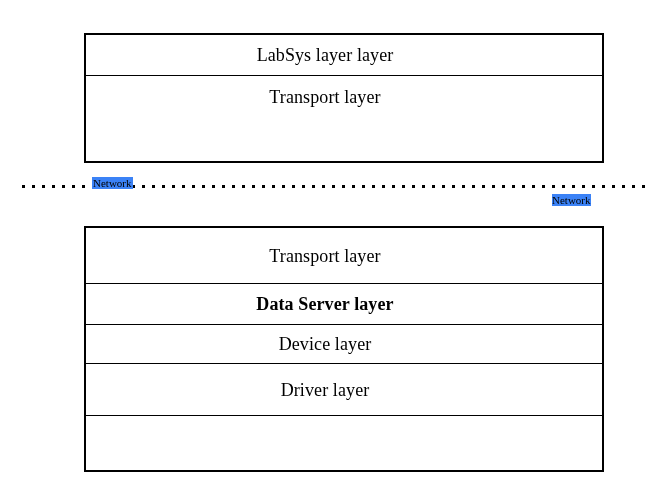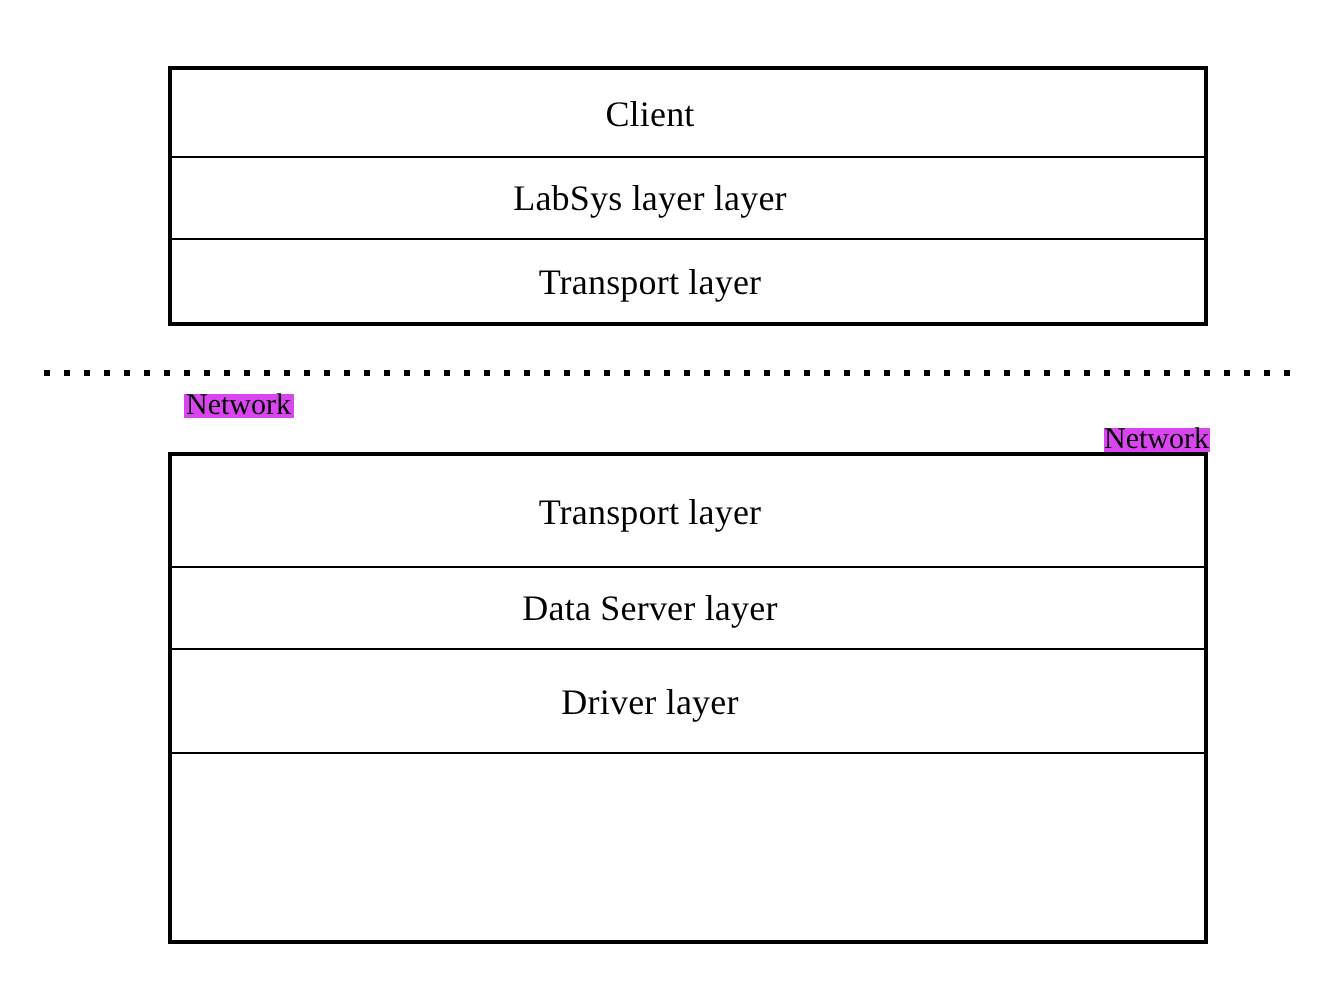--- a/index.html
+++ b/index.html
@@ -79,64 +79,63 @@
       repeating-linear-gradient(
         to right,
         #000000 0px,
         #000000 3px,
         rgba(255,255,255,0) 3px,
         rgba(255,255,255,0) 10px
       );
   }
   .network-label {
     position: absolute;
-    font-size: 15px;
+    font-size: 11px;
     line-height: 12px;
     white-space: nowrap;
-    background: #d946ef;
-    margin-top: 20px;
+    background: #3b82f6;
   }
   #network-label-left {
     left: 92px;
     top: 177px;
     padding: 0 1px;
   }
   #network-label-right {
     left: 552px;
     top: 194px;
   }
 </style>
 </head>
 <body>
 
 <div id="canvas">
 
   <div id="client-stack" class="stack">
-    <div class="layer-row" style="height:44px;">
-      <div class="layer-label">Client</div>
-    </div>
     <div class="layer-row" style="height:41px;">
       <div class="layer-label">LabSys layer layer</div>
     </div>
     <div class="layer-row last" style="height:41px;">
       <div class="layer-label">Transport layer</div>
     </div>
   </div>
 
   <div id="network-boundary">
     <div id="network-dotted-line"></div>
   </div>
   <div id="network-label-left" class="network-label">Network</div>
   <div id="network-label-right" class="network-label">Network</div>
 
   <div id="server-stack" class="stack">
     <div class="layer-row" style="height:56px;">
       <div class="layer-label">Transport layer</div>
     </div>
-    <div class="layer-row" style="height:41px;">
+    <div class="layer-row" style="height:41px;font-weight:bold;">
       <div class="layer-label">Data Server layer</div>
+    </div>
+    <div class="layer-row" style="height:39px;">
+      <div class="layer-label">Device layer</div>
     </div>
     <div class="layer-row" style="height:52px;">
       <div class="layer-label">Driver layer</div>
     </div>
   </div>
 
 </div>
 
 </body></html>

